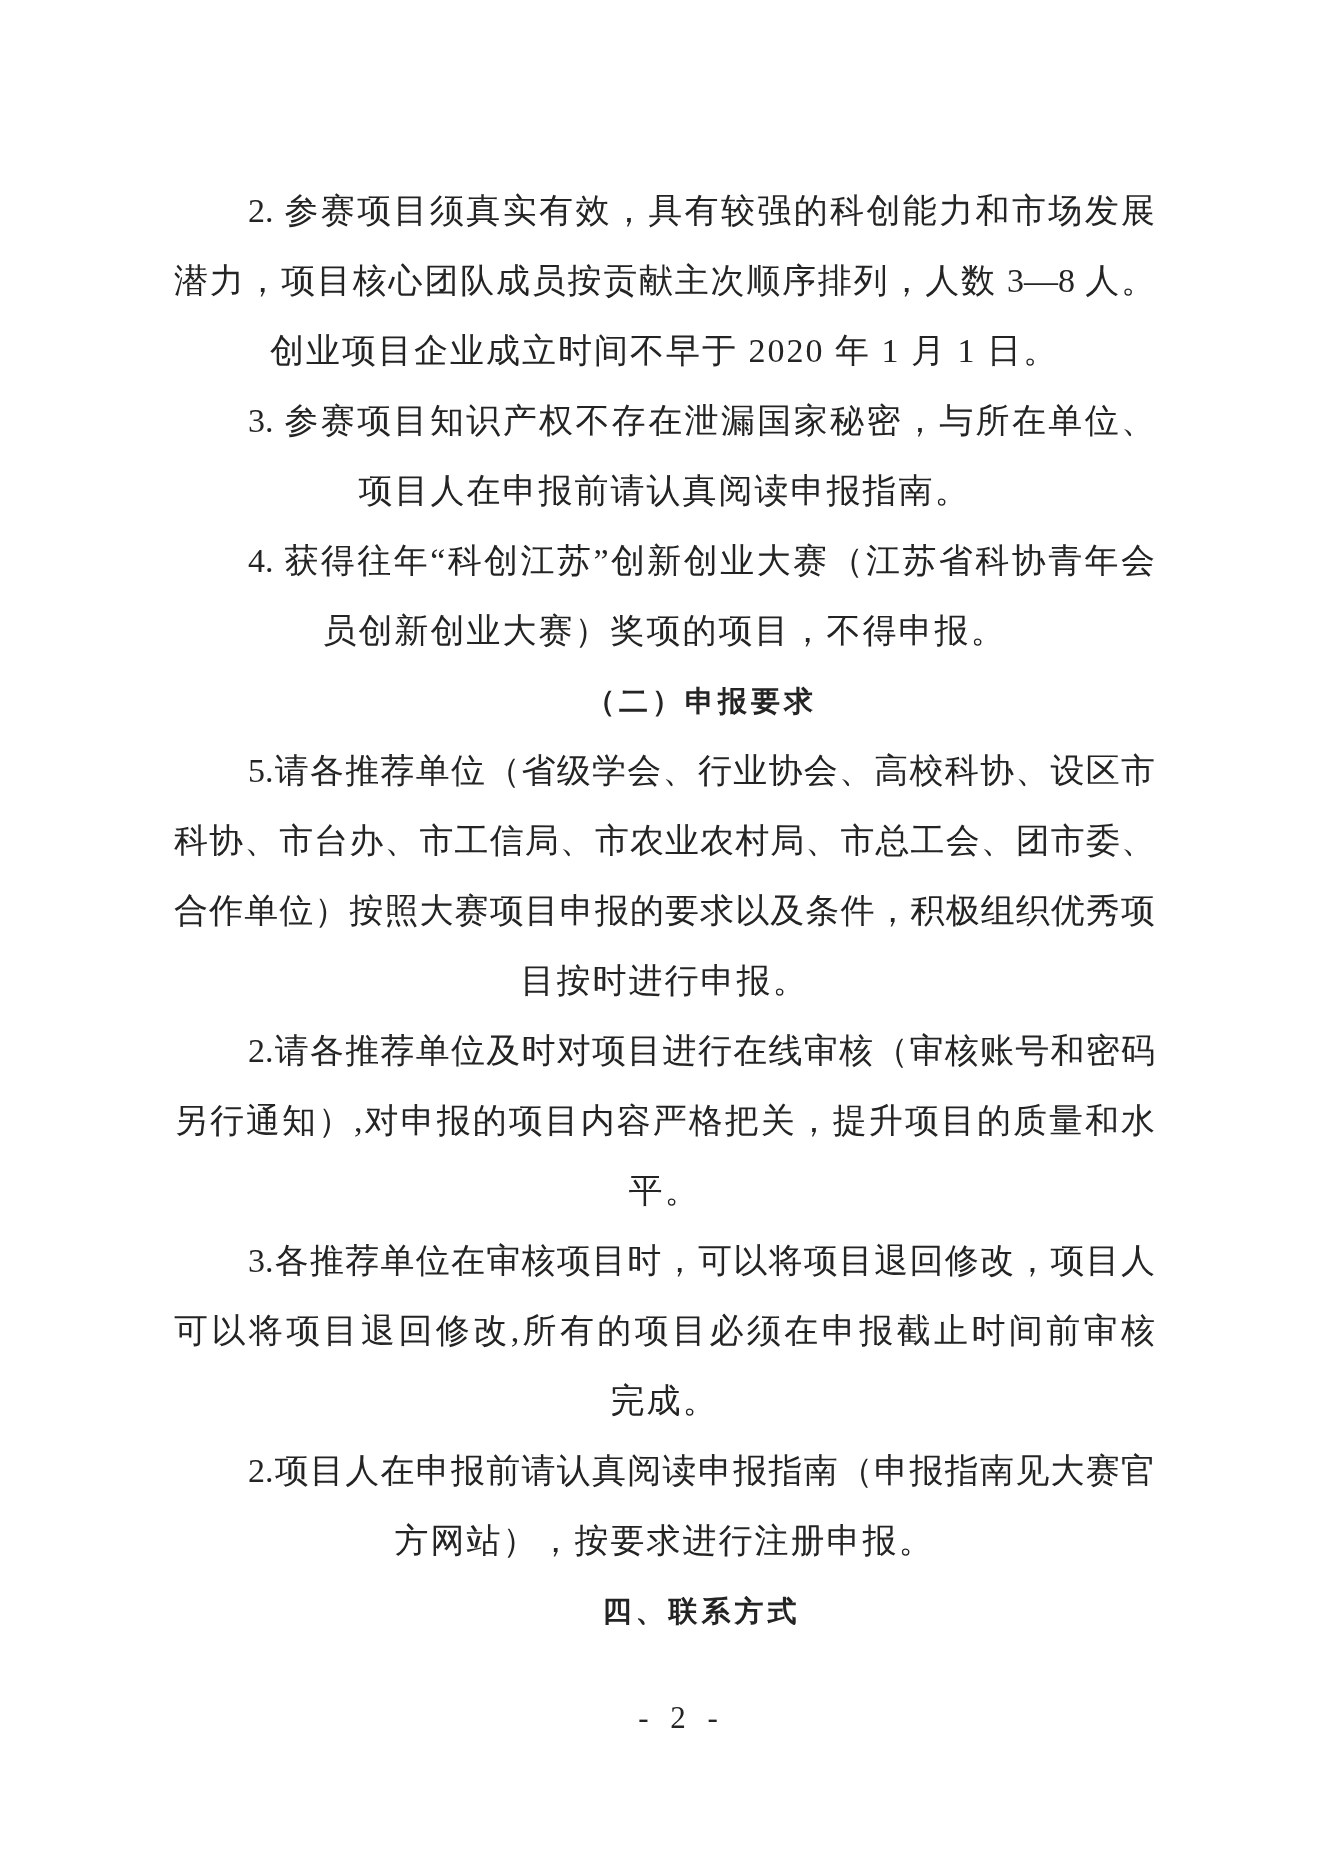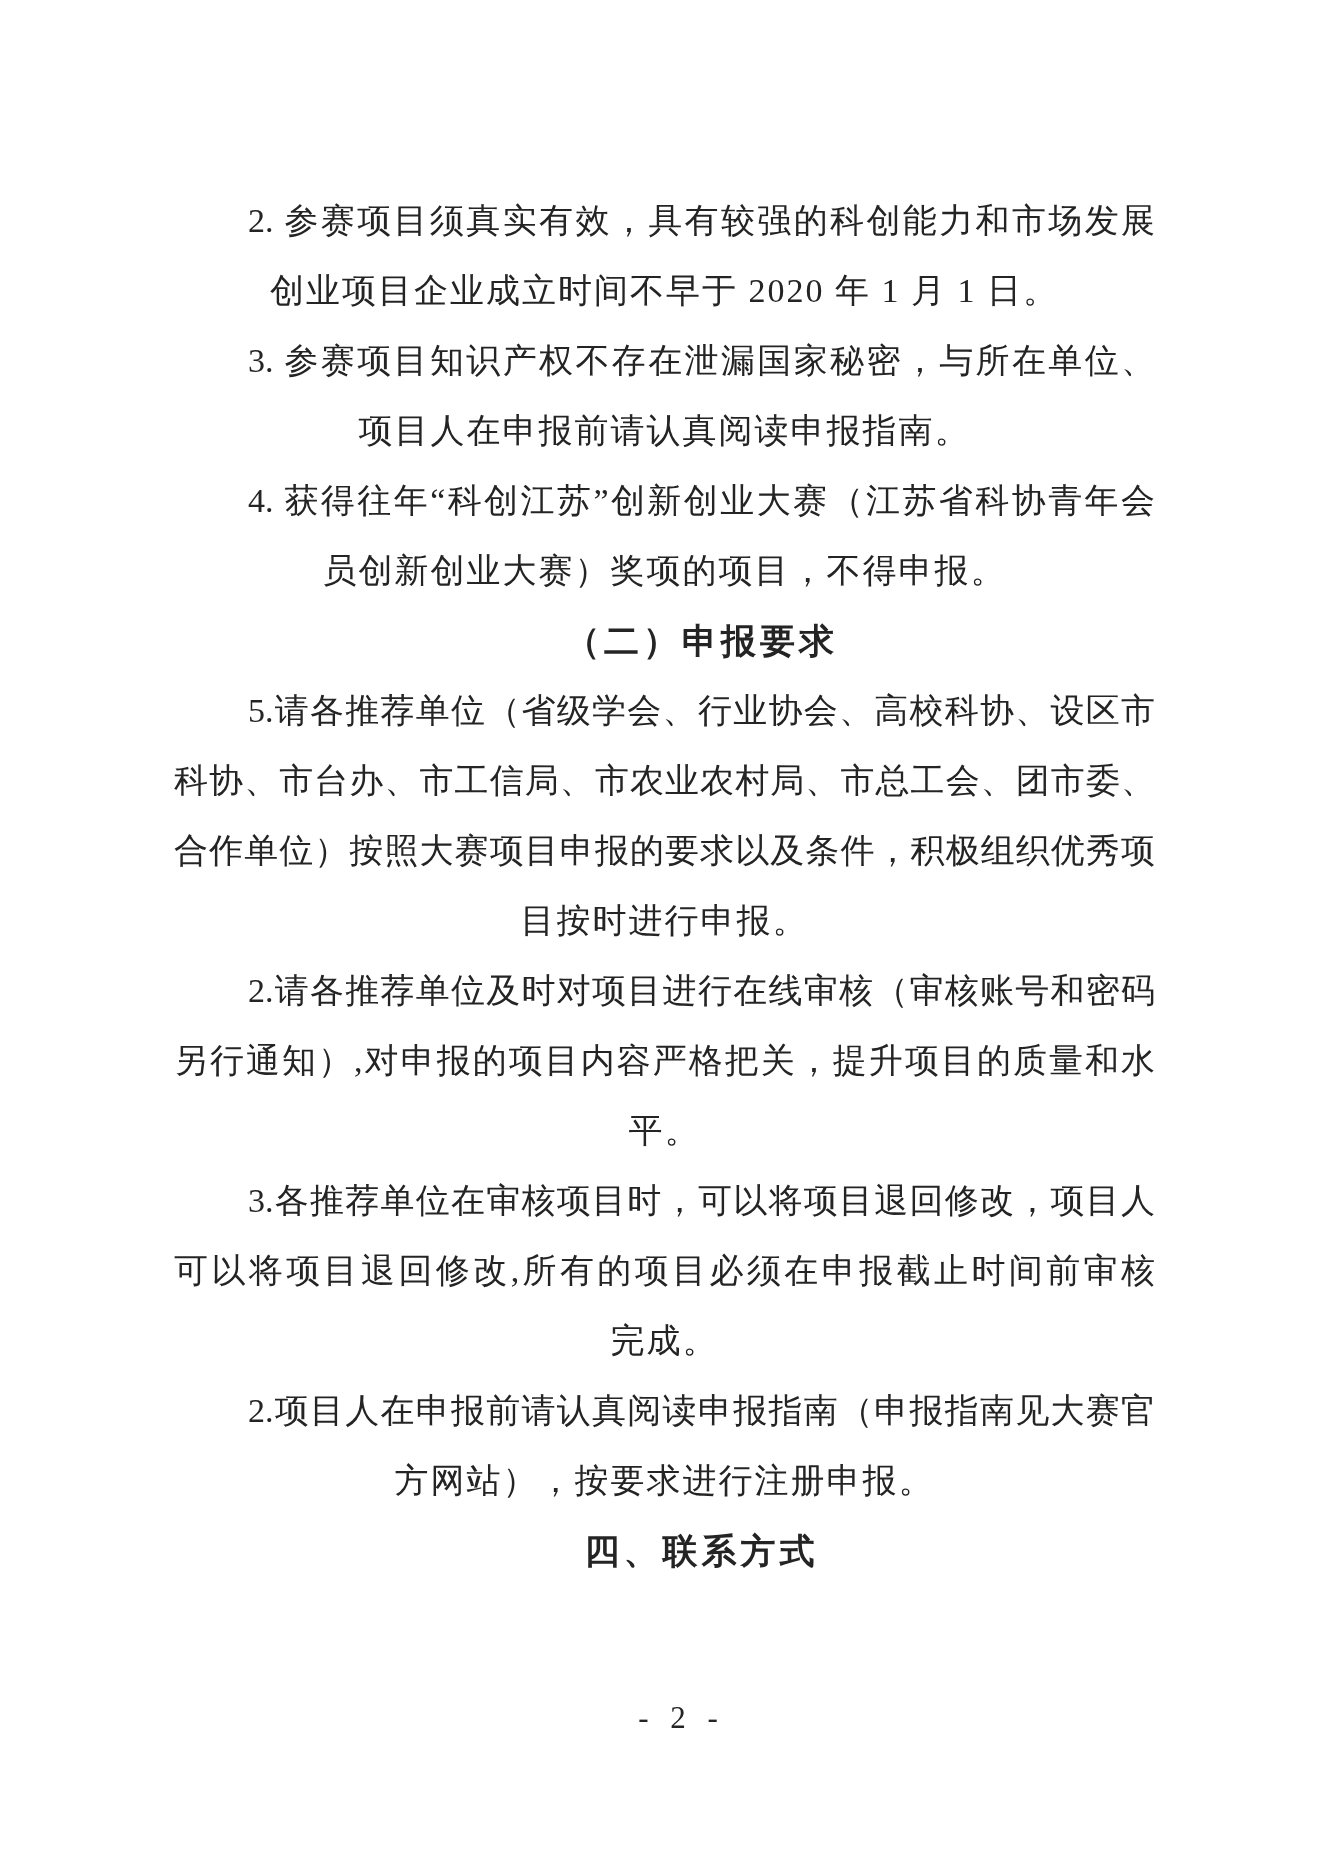--- a/index.html
+++ b/index.html
@@ -12,21 +12,21 @@
     overflow: hidden;
   }
   .page {
     position: absolute;
     inset: 0;
     background: #ffffff;
   }
   .textblock {
     position: absolute;
     left: 174px;
-    top: 186px;
+    top: 176px;
     width: 981px;
   }
   .line {
     height: 70px;
     line-height: 70px;
     font-size: 34px;
     letter-spacing: 2px;
     white-space: nowrap;
     overflow: hidden;
     text-align: center;
@@ -36,41 +36,42 @@
     letter-spacing: 0;
     text-align: justify;
     text-align-last: justify;
   }
   .line.indent {
     text-indent: 74px;
   }
   .line.heading {
     font-family: "Liberation Sans", "DejaVu Sans", sans-serif;
     font-weight: 700;
-    font-size: 35px;
+    font-size: 29px;
     letter-spacing: 4px;
   }
   .pagenum {
     position: absolute;
     top: 1700px;
     left: 0;
     width: 100%;
     text-align: center;
     text-indent: 40px;
     font-size: 31px;
     letter-spacing: 7px;
     color: #242424;
   }
 </style>
 </head>
 <body>
 
 <div class="page">
   <div class="textblock">
     <div class="line indent justify">2. 参赛项目须真实有效，具有较强的科创能力和市场发展</div>
+    <div class="line justify">潜力，项目核心团队成员按贡献主次顺序排列，人数 3—8 人。</div>
     <div class="line">创业项目企业成立时间不早于 2020 年 1 月 1 日。</div>
     <div class="line indent justify">3. 参赛项目知识产权不存在泄漏国家秘密，与所在单位、</div>
     <div class="line">项目人在申报前请认真阅读申报指南。</div>
     <div class="line indent justify">4. 获得往年“科创江苏”创新创业大赛（江苏省科协青年会</div>
     <div class="line">员创新创业大赛）奖项的项目，不得申报。</div>
     <div class="line indent heading">（二）申报要求</div>
     <div class="line indent justify">5.请各推荐单位（省级学会、行业协会、高校科协、设区市</div>
     <div class="line justify">科协、市台办、市工信局、市农业农村局、市总工会、团市委、</div>
     <div class="line justify">合作单位）按照大赛项目申报的要求以及条件，积极组织优秀项</div>
     <div class="line">目按时进行申报。</div>

